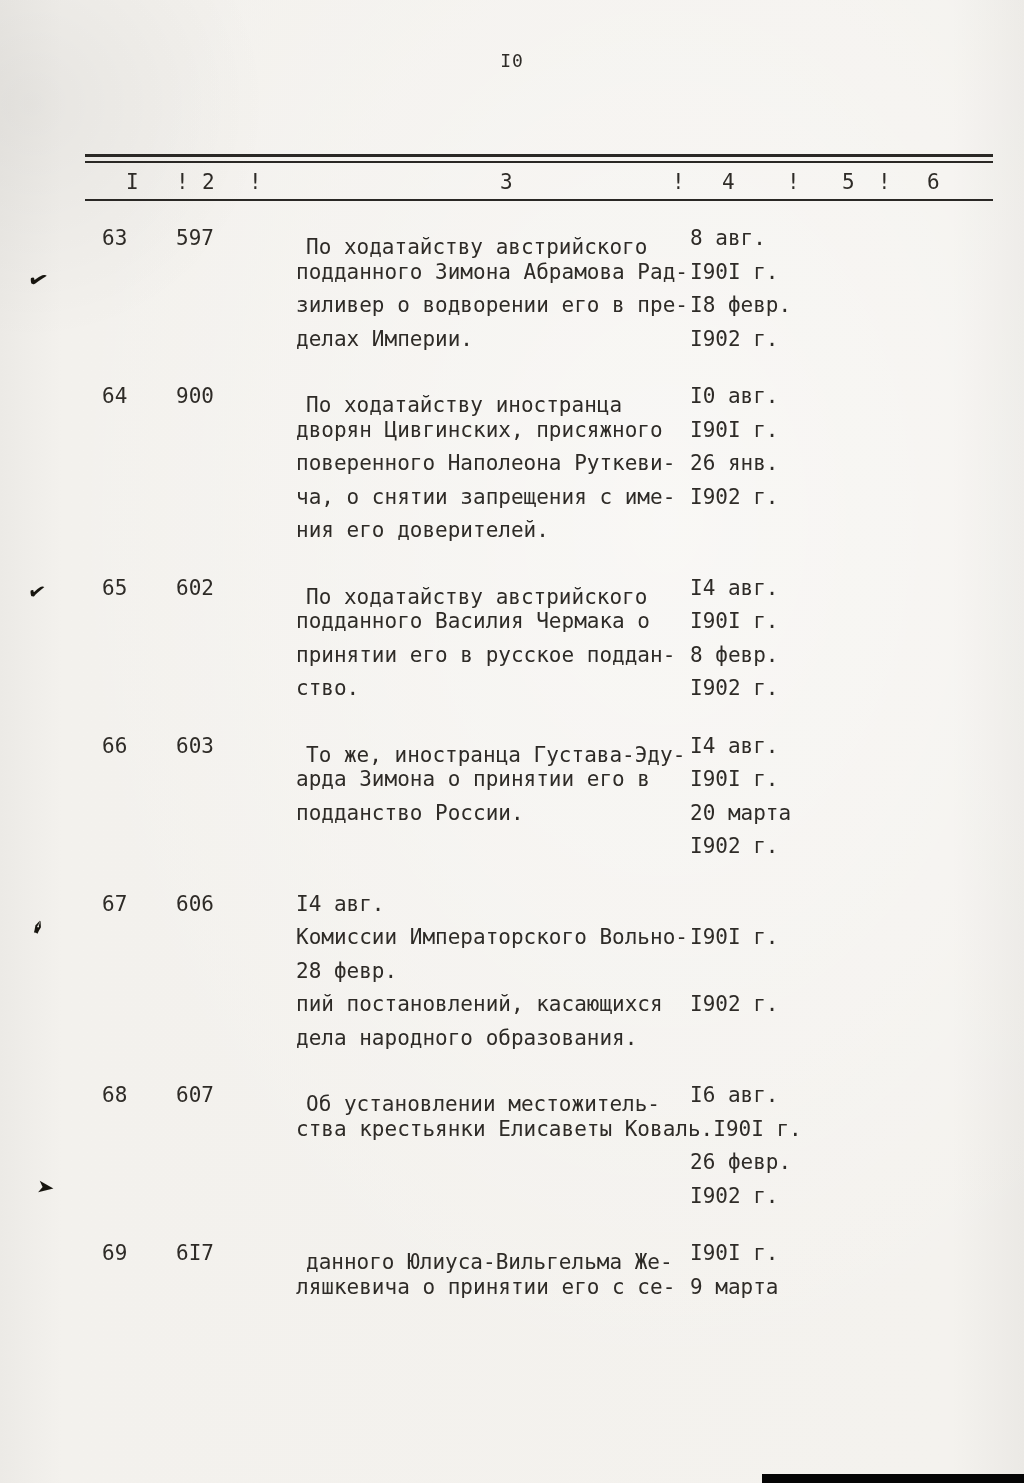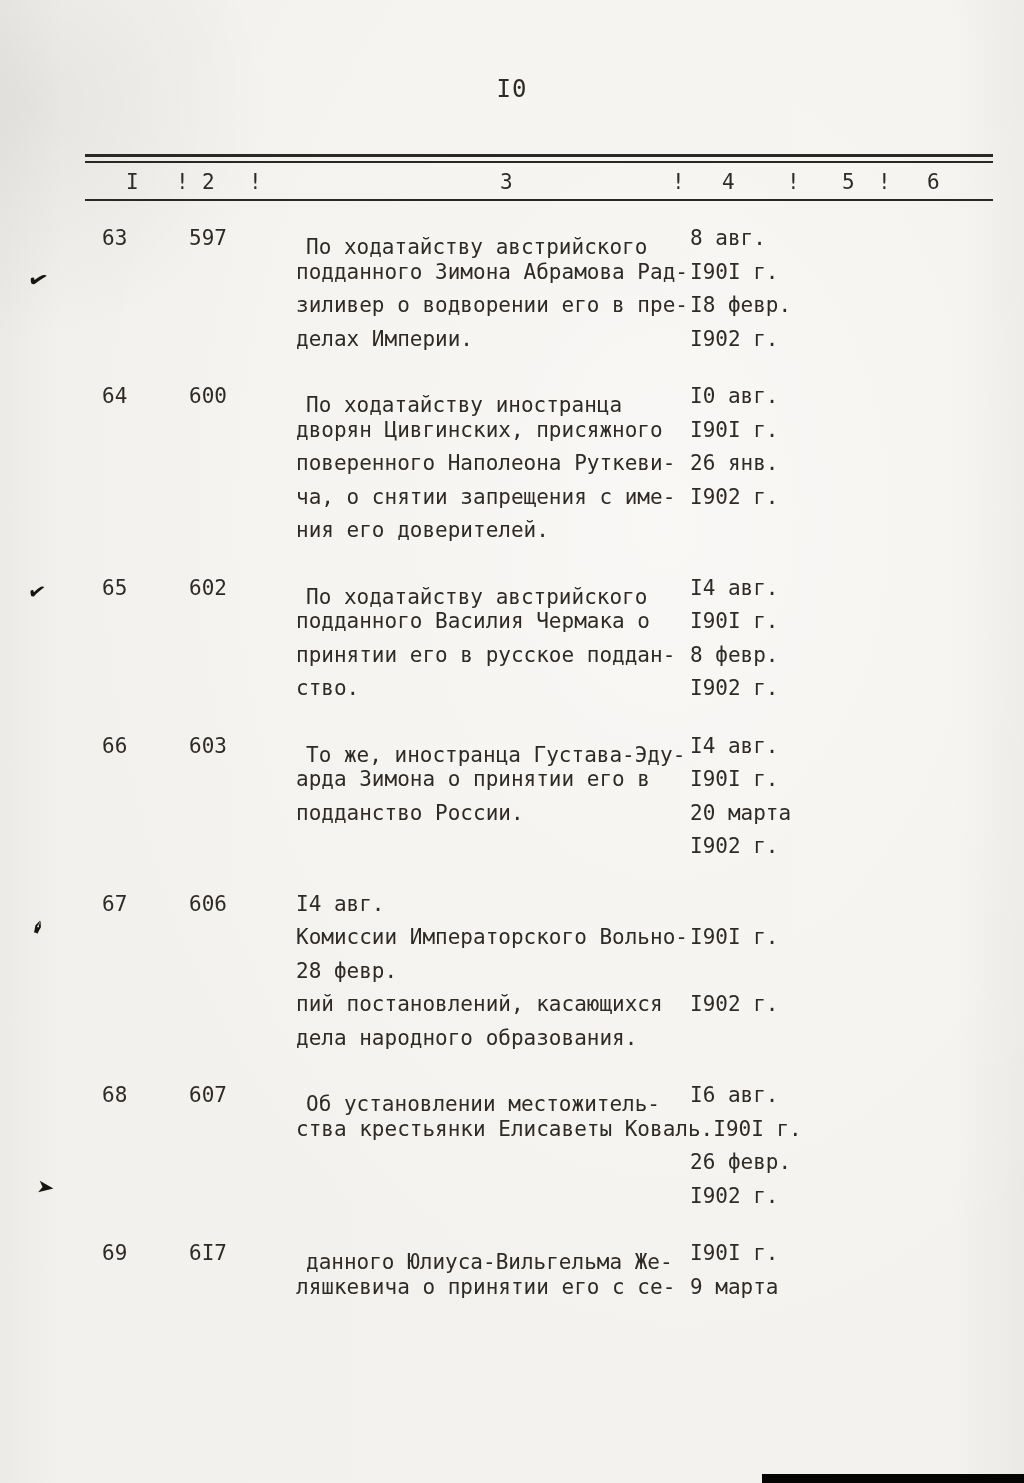--- a/index.html
+++ b/index.html
@@ -14,39 +14,39 @@
     width:1024px; height:1483px;
     overflow:hidden;
     color:#2e2b27;
     background:
       radial-gradient(circle at 3% 7%, rgba(0,0,0,0.05), transparent 14%),
       radial-gradient(ellipse at 65% 35%, rgba(255,255,255,0.45), transparent 65%),
       linear-gradient(90deg, #eceae6 0%, #f3f1ed 6%, #f4f2ee 93%, #ebe9e5 100%);
   }
   .page-number {
     position:absolute; top:50px; left:0; width:100%;
-    text-align:center; font-size:24px; letter-spacing:1px;margin-top:25px;
+    text-align:center; font-size:18px; letter-spacing:1px;
   }
   .rule { position:absolute; left:85px; width:908px; background:#2a2825; }
   .rule-top-a { top:154px; height:3px; }
   .rule-top-b { top:161px; height:2px; }
   .rule-header-bottom { top:199px; height:2px; }
   .header-row {
     position:absolute; top:166px; left:0; width:100%; height:34px;
     font-size:21px; line-height:32px;
   }
   .header-row span { position:absolute; white-space:pre; }
   .h0 { left:126px; } .h1 { left:176px; } .h2 { left:202px; } .h3 { left:249px; }
   .h4 { left:500px; } .h5 { left:672px; } .h6 { left:722px; } .h7 { left:787px; }
   .h8 { left:842px; } .h9 { left:878px; } .h10 { left:927px; }
 
   .rows { position:absolute; top:222px; left:0; width:919px; font-size:21px; }
   .row { position:relative; margin-bottom:24px; }
   .c-num  { position:absolute; left:102px; top:0; line-height:33.5px; white-space:pre; }
-  .c-file { position:absolute; left:189px; top:0; line-height:33.5px; white-space:pre; }
+  .c-file { position:absolute; left:176px; top:0; line-height:33.5px; white-space:pre; }
   .c-lines { margin-left:296px; width:700px; }
   .line { display:flex; line-height:33.5px; height:33.5px; }
   .line .text { flex:none; min-width:394px; white-space:pre; }
   .line .date { flex:none; white-space:pre; }
   .line:first-child .text { text-indent:10px;margin-top:9px; }
 
   .ink-mark { position:absolute; color:#17150f; font-family:"DejaVu Sans",sans-serif; }
   .mark-1 { top:266px;  left:28px; font-size:24px; transform:rotate(14deg) scaleY(0.9); }
   .mark-2 { top:580px;  left:28px; font-size:21px; transform:rotate(10deg); }
   .mark-3 { top:916px;  left:30px; font-size:19px; transform:rotate(-70deg); }
@@ -101,21 +101,21 @@
             <span class="date">I8 февр.</span>
           </div>
           <div class="line">
             <span class="text">делах Империи.</span>
             <span class="date">I902 г.</span>
           </div>
         </div>
       </div>
       <div class="row">
         <span class="c-num">64</span>
-        <span class="c-file">600</span>
+        <span class="c-file">900</span>
         <div class="c-lines">
           <div class="line">
             <span class="text">По ходатайству иностранца</span>
             <span class="date">I0 авг.</span>
           </div>
           <div class="line">
             <span class="text">дворян Цивгинских, присяжного</span>
             <span class="date">I90I г.</span>
           </div>
           <div class="line">

